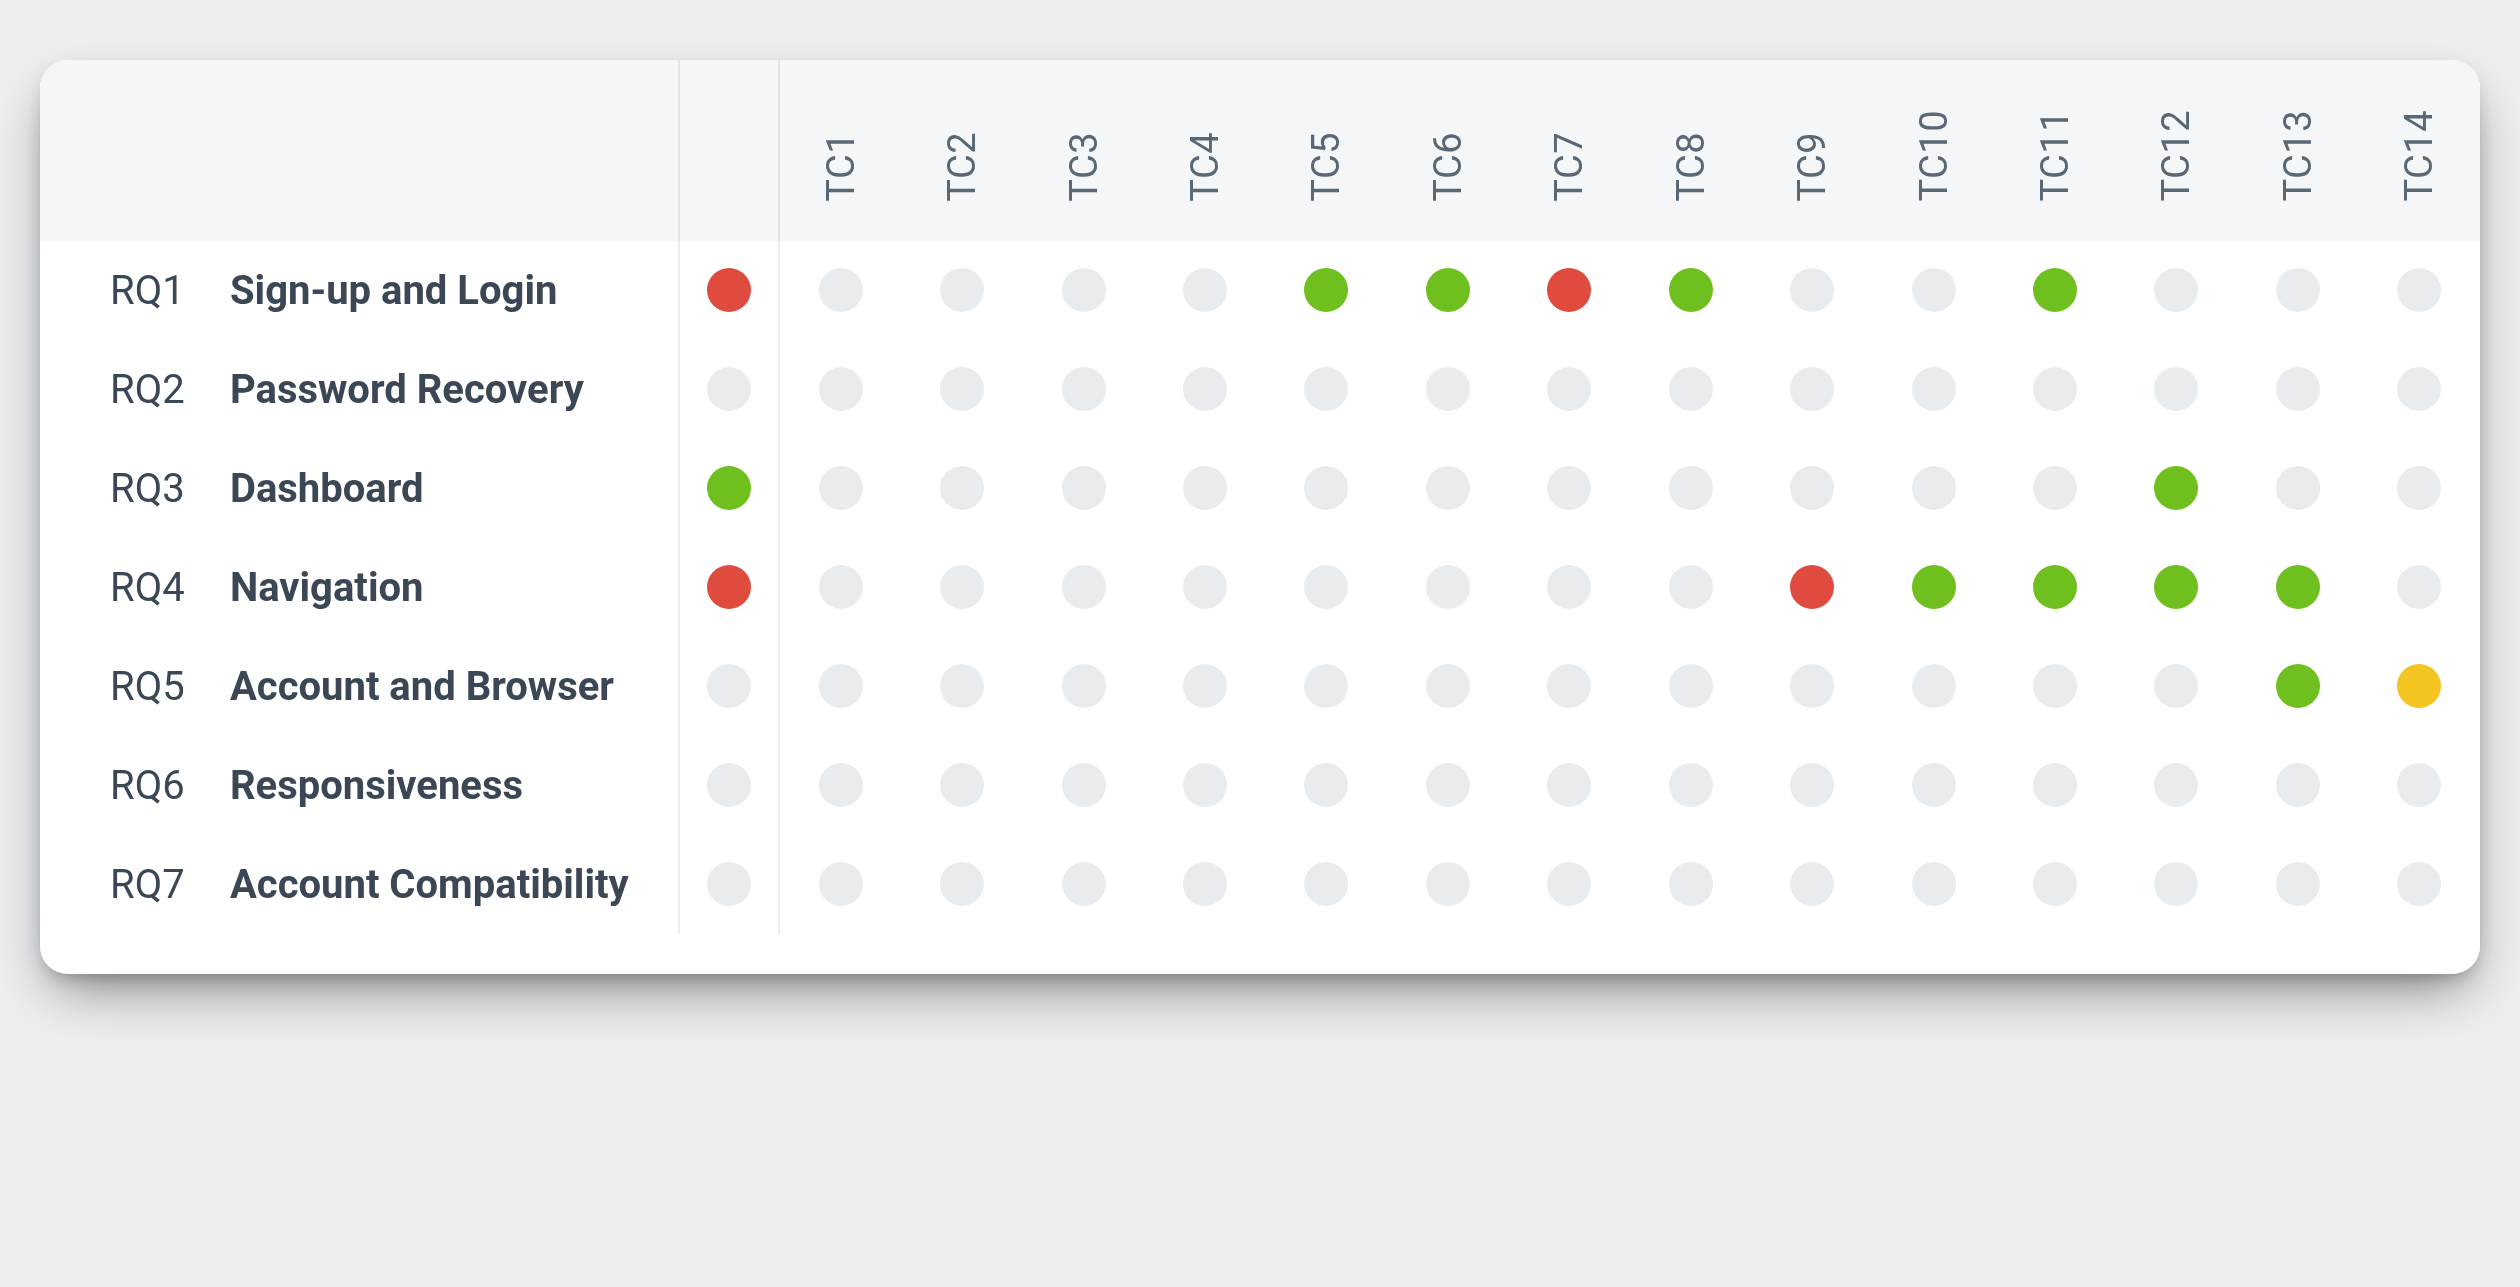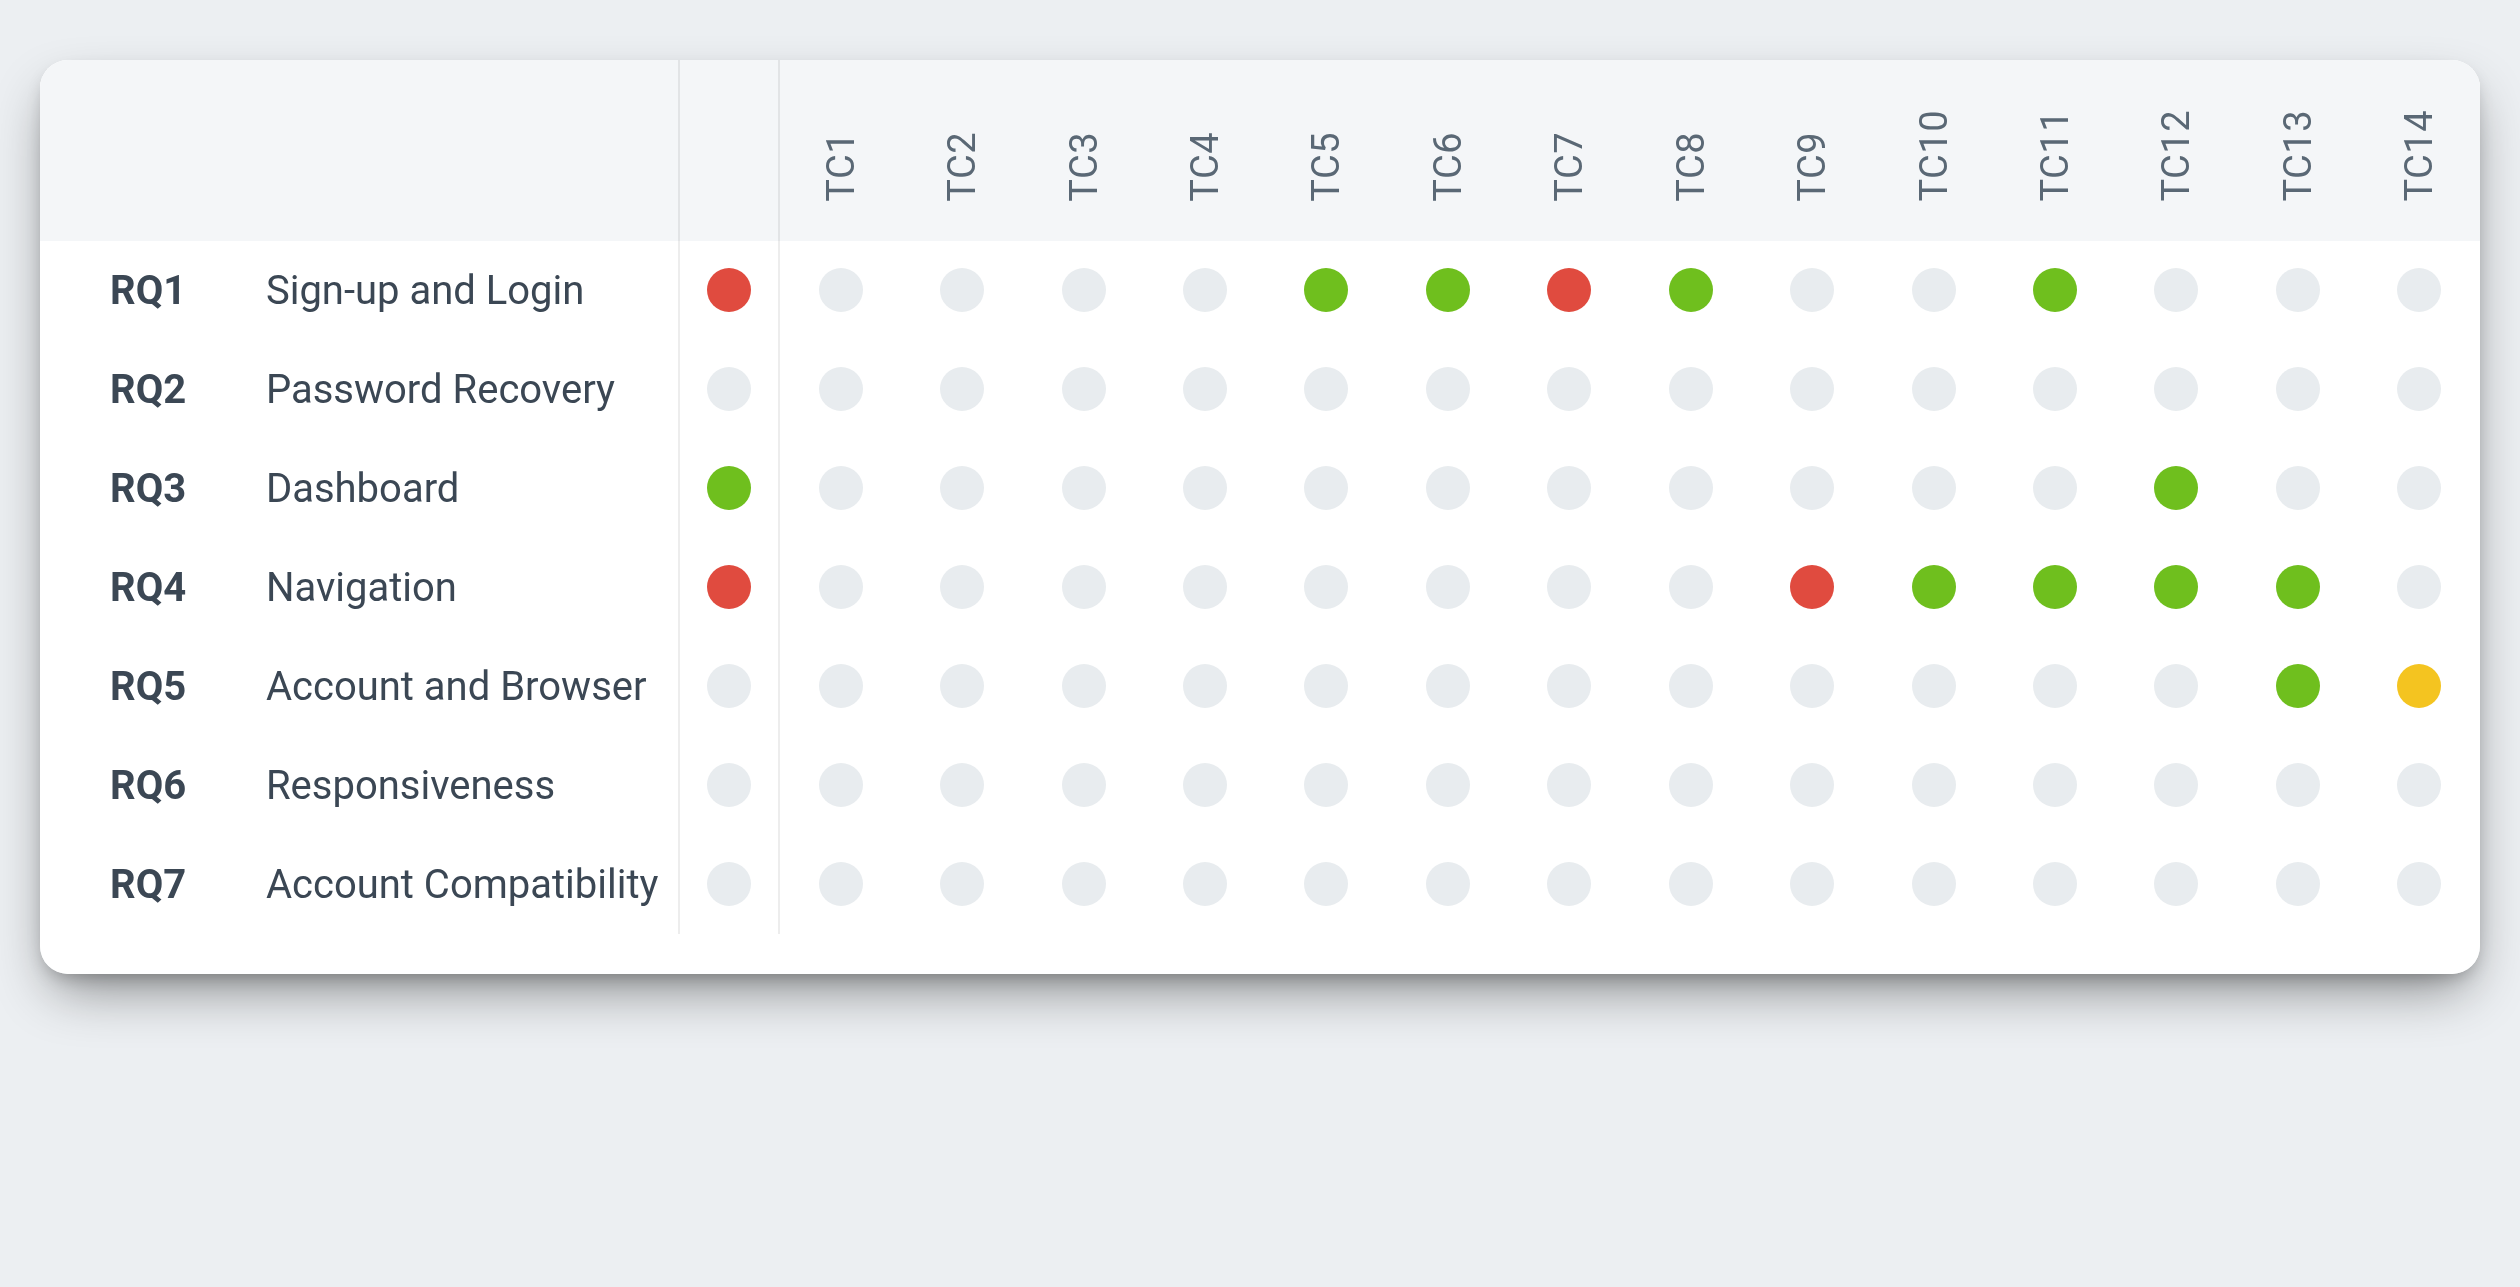--- a/index.html
+++ b/index.html
@@ -73,28 +73,27 @@
   }
   td.rowlabel-col{
     text-align:left;
     padding-left:70px;
     border-right:2px solid var(--border);
     white-space:nowrap;
     font-size:40px;
     color:var(--text);
   }
   td.rowlabel-col .rid{
-    font-weight:700;
+    font-weight:400;
     display:inline-block;
     min-width:110px;
   }
   td.rowlabel-col .rname{
-    font-weight:400;
+    font-weight:700;
     color:var(--text);
-    margin-left:36px;
   }
   td.status-col{ border-right:2px solid var(--border);}
   .dot{
     width:44px;height:44px;border-radius:50%;
     display:inline-block;
     vertical-align:middle;
     background:var(--light-dot);
   }
   .dot-green{background:var(--green);}
   .dot-red{background:var(--red);}

